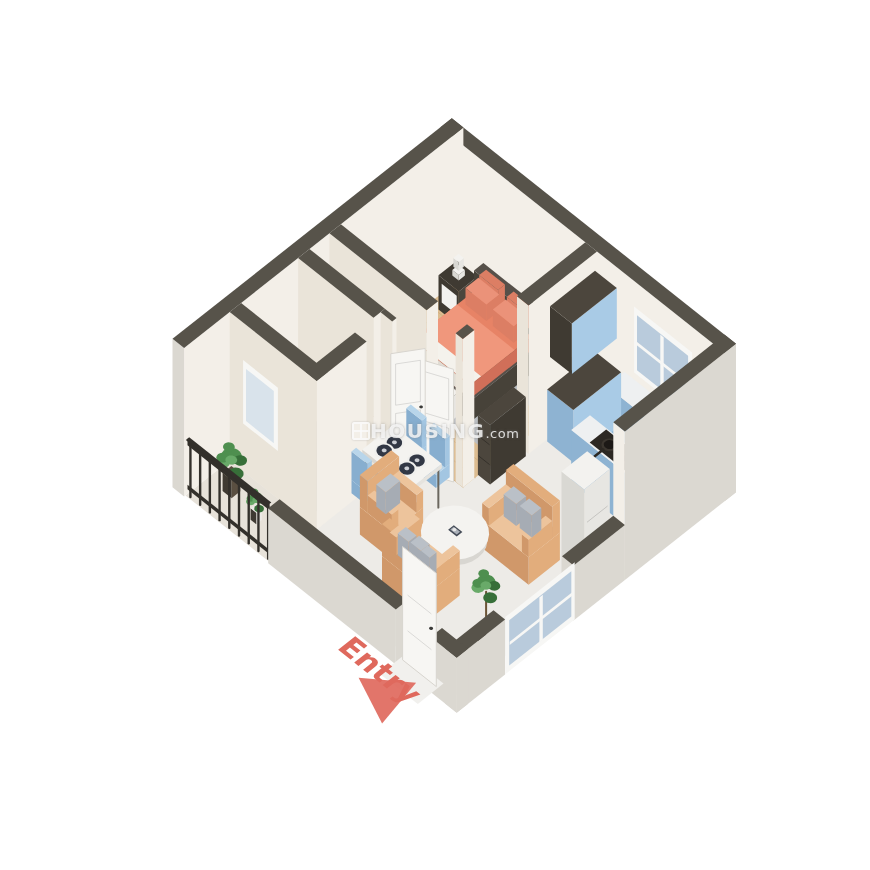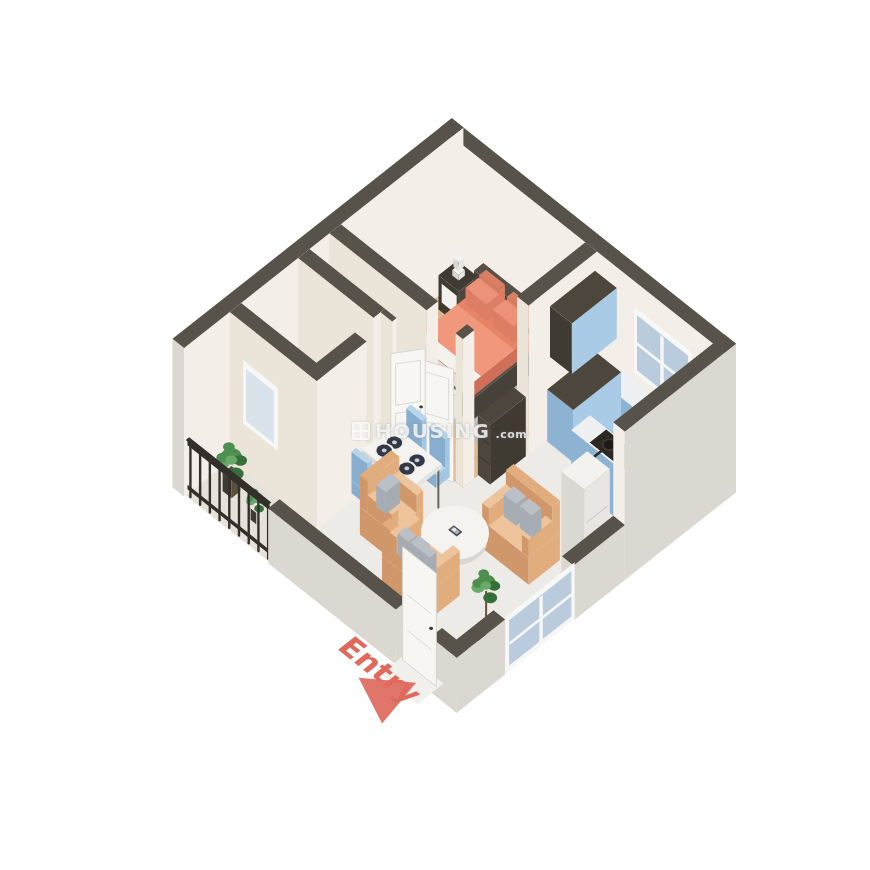--- a/index.html
+++ b/index.html
@@ -1,27 +1,27 @@
 <!DOCTYPE html>
 <html><head>
 <meta charset="utf-8">
 <style>
   html,body{margin:0;padding:0;background:#ffffff;}
   .stage{position:relative;width:870px;height:870px;background:#ffffff;overflow:hidden;
          font-family:"DejaVu Sans","Liberation Sans",sans-serif;}
   .stage svg{position:absolute;left:0;top:0;}
-  .watermark{position:absolute;left:352px;top:419px;display:flex;align-items:center;gap:5px;
+  .watermark{position:absolute;left:352px;top:419px;display:flex;align-items:center;
      color:rgba(250,250,250,0.82);text-shadow:0 0 3px rgba(125,125,125,.55);font-weight:bold;
      pointer-events:none;}
   .wm-logo{width:14px;height:14px;border:2.5px solid rgba(250,250,250,.82);border-radius:2px;
      position:relative;box-shadow:0 0 2px rgba(125,125,125,.45);}
   .wm-logo .wm-h{position:absolute;left:0;right:0;top:50%;height:2.5px;margin-top:-1.25px;background:rgba(250,250,250,.82);}
   .wm-logo .wm-v{position:absolute;top:0;bottom:0;left:50%;width:2.5px;margin-left:-1.25px;background:rgba(250,250,250,.82);}
   .wm-brand{font-size:20px;letter-spacing:1.5px;}
-  .wm-tld{font-size:11px;font-weight:bold;align-self:flex-end;padding-bottom:2px;letter-spacing:.5px;}
+  .wm-tld{font-size:13px;font-weight:normal;align-self:flex-end;padding-bottom:2px;letter-spacing:.5px;}
 </style>
 </head>
 <body>
 
 <div class="stage">
   <svg id="scene" width="870" height="870" viewBox="0 0 870 870">
       <g>
         <polygon points="452.0,285.0 713.0,492.0 456.5,694.5 195.5,487.5" fill="#edebe7"></polygon>
       </g>
       <g>

